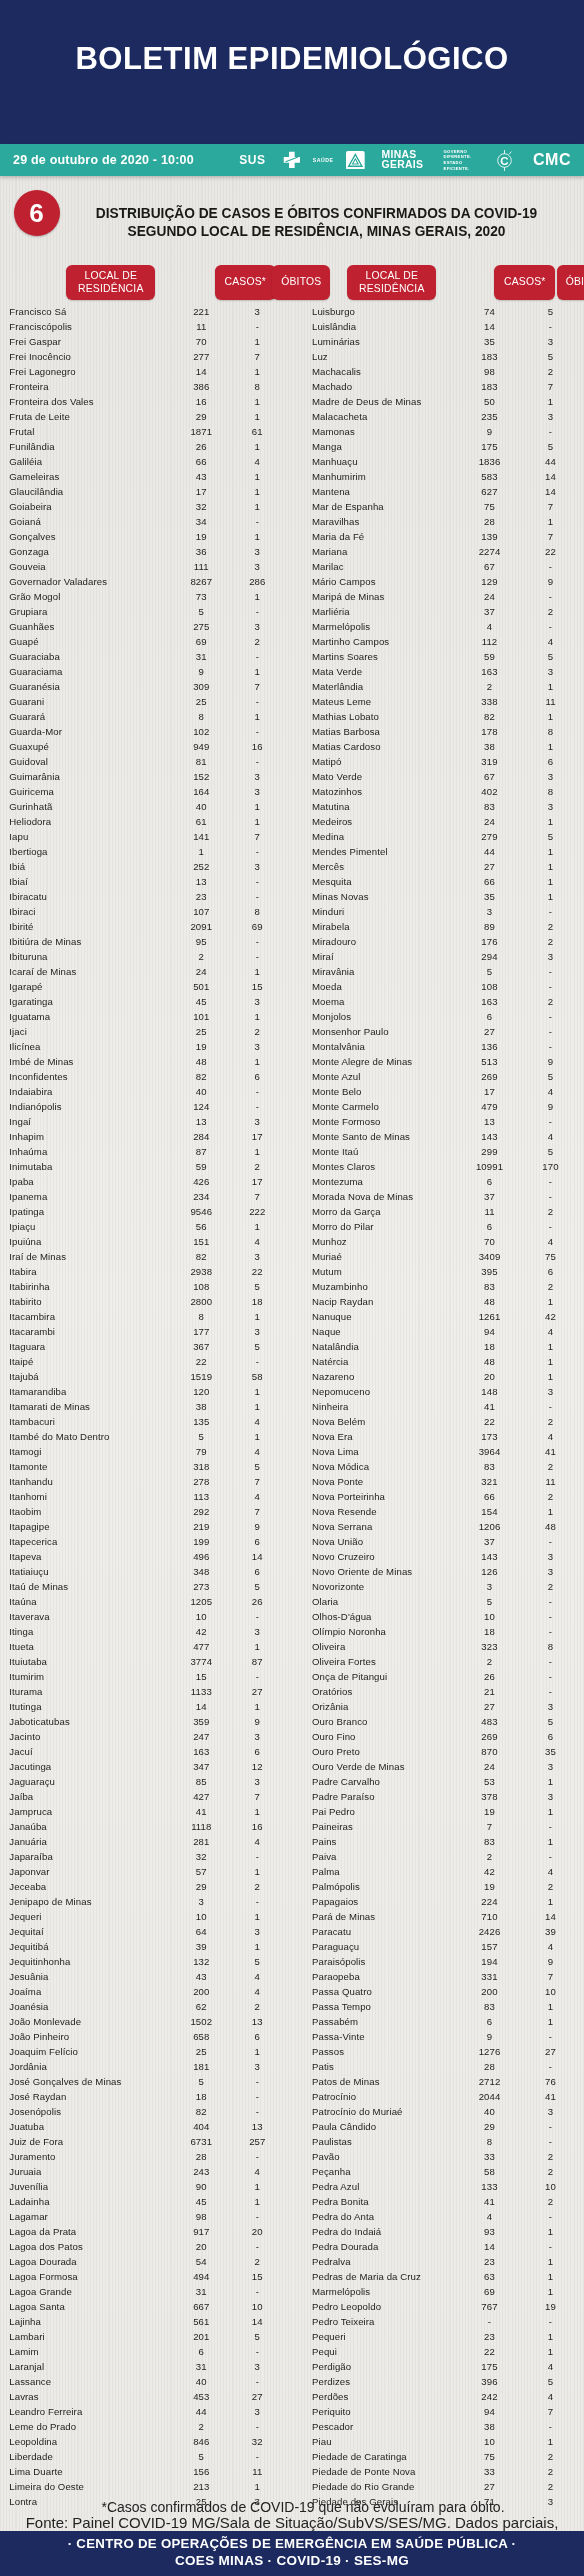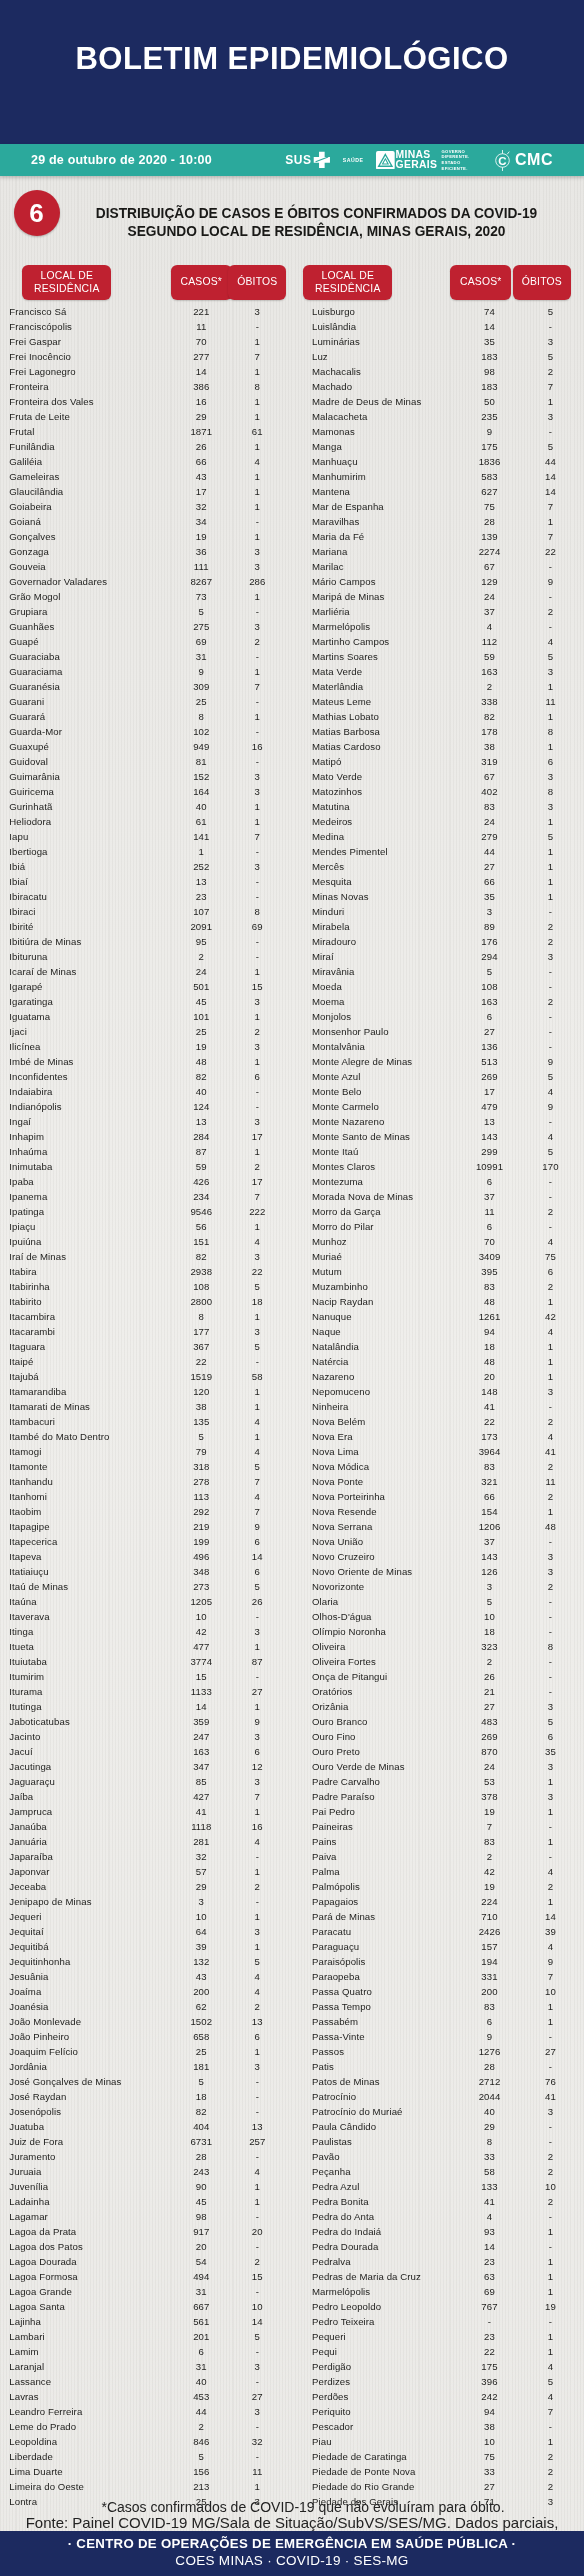--- a/index.html
+++ b/index.html
@@ -7,39 +7,39 @@
     font-family:"Liberation Sans",sans-serif;
     background:
       repeating-linear-gradient(90deg, rgba(125,122,115,.07) 0 1px, rgba(255,255,255,0) 1px 3.1px),
       linear-gradient(180deg,#e7e6e3 0,#efeeeb 50%,#ebeae7 100%);}
   
   .hdr{position:absolute;top:0;left:0;width:100%;height:144px;background:#1c2a60;color:#fff;text-align:center;}
   .hdr h1{margin:0;padding-top:40px;font-size:32px;font-weight:700;letter-spacing:0.5px;transform:scaleX(.97);transform-origin:center;}
   .hdr .sub{margin-top:8.3px;font-size:14px;font-weight:700;letter-spacing:0.2px;}
   
   .meta{position:absolute;top:144px;left:0;width:100%;height:32px;background:#2ba99c;color:#fff;
-    display:flex;align-items:center;justify-content:space-between;box-sizing:border-box;padding:0 31px;
+    display:flex;align-items:center;justify-content:space-between;box-sizing:border-box;padding:0 13px;
     box-shadow:0 1.6px 3.1px rgba(60,60,55,.25);}
   .date{font-size:12.5px;font-weight:700;letter-spacing:0.2px;}
   .logos{display:flex;align-items:center;gap:12.5px;}
-  .lg{display:flex;align-items:center;gap:1px;}
+  .lg{display:flex;align-items:center;gap:17px;}
   .sus-t{font-size:12px;font-weight:700;letter-spacing:0.5px;}
   .saude{font-size:5.2px;font-weight:700;letter-spacing:0.5px;}
   .mg-txt{font-size:10.4px;font-weight:700;line-height:.95;width:45px;letter-spacing:0.3px;}
   .mg-tag{font-size:4.2px;font-weight:700;line-height:1.35;width:37px;letter-spacing:0.3px;}
   .cmc-t{font-size:16px;font-weight:700;letter-spacing:0.5px;}
   .icon{display:block;}
   
   .badge{position:absolute;left:13.5px;top:190px;width:46px;height:46px;border-radius:50%;
     background:#bf2130;color:#fff;font-size:26px;font-weight:700;display:flex;align-items:center;justify-content:center;
     box-shadow:0 1px 2.1px rgba(0,0,0,.25);}
   .sec-title{position:absolute;left:75px;top:204px;width:483px;text-align:center;
     font-size:14px;font-weight:700;color:#191917;line-height:1.32;transform:scaleX(.98);}
   
-  .thead{position:absolute;top:265px;left:0;width:496px;display:flex;}
+  .thead{position:absolute;top:265px;left:0;width:496px;display:flex;padding-left:44px;}
   .half{display:grid;box-sizing:border-box;align-items:center;}
   .half-l{width:292px;padding-left:9.3px;grid-template-columns:162px 60px 52px;}
   .half-r{width:292px;padding-left:20px;grid-template-columns:145px 65px 57px;}
   .hbox{background:#bf2130;color:#fff;border-radius:6.2px;height:35px;display:flex;align-items:center;justify-content:center;
     text-align:center;font-size:10.4px;line-height:1.22;letter-spacing:0.2px;box-shadow:0 1px 1.6px rgba(0,0,0,.18);}
   .hbox.local{width:89px;}
   .half-l .hbox.local{margin-left:13px;}
   .hbox.casos{width:61px;justify-self:center;}
   .hbox.obitos{width:58px;justify-self:center;}
   
@@ -50,21 +50,21 @@
   .col-r .trow{width:292px;padding-left:20px;grid-template-columns:145px 65px 57px;}
   .cell{font-size:9.6px;color:#1e1e1c;letter-spacing:0.1px;}
   .cell.name{white-space:nowrap;overflow:hidden;}
   .cell.num{text-align:center;}
   
   .note{position:absolute;top:2499px;left:0;width:100%;text-align:center;font-size:14px;color:#232323;margin-left:11px;}
   .source{position:absolute;top:2514px;left:0;width:100%;text-align:center;font-size:15px;color:#232323;}
   .pfoot{position:absolute;top:2531px;left:0;width:100%;height:45px;background:#1c2a60;color:#fff;
     text-align:center;box-sizing:border-box;padding-top:5.2px;}
   .pfoot .l1{font-size:13.5px;font-weight:700;letter-spacing:0.3px;transform:scaleX(.98);}
-  .pfoot .l2{font-size:13.5px;font-weight:400;margin-top:1.6px;letter-spacing:0.3px;}
+  .pfoot .l2{font-size:13.5px;font-weight:700;margin-top:1.6px;letter-spacing:0.3px;}
 </style>
 </head>
 <body>
 
 <div class="page">
 
   <div class="hdr">
     <h1>BOLETIM EPIDEMIOLÓGICO</h1>
   </div>
 
@@ -1120,21 +1120,21 @@
           <div class="cell name">Monte Belo</div>
           <div class="cell num">17</div>
           <div class="cell num">4</div>
         </div>
         <div class="trow">
           <div class="cell name">Monte Carmelo</div>
           <div class="cell num">479</div>
           <div class="cell num">9</div>
         </div>
         <div class="trow">
-          <div class="cell name">Monte Nazareno</div>
+          <div class="cell name">Monte Formoso</div>
           <div class="cell num">13</div>
           <div class="cell num">-</div>
         </div>
         <div class="trow">
           <div class="cell name">Monte Santo de Minas</div>
           <div class="cell num">143</div>
           <div class="cell num">4</div>
         </div>
         <div class="trow">
           <div class="cell name">Monte Itaú</div>

